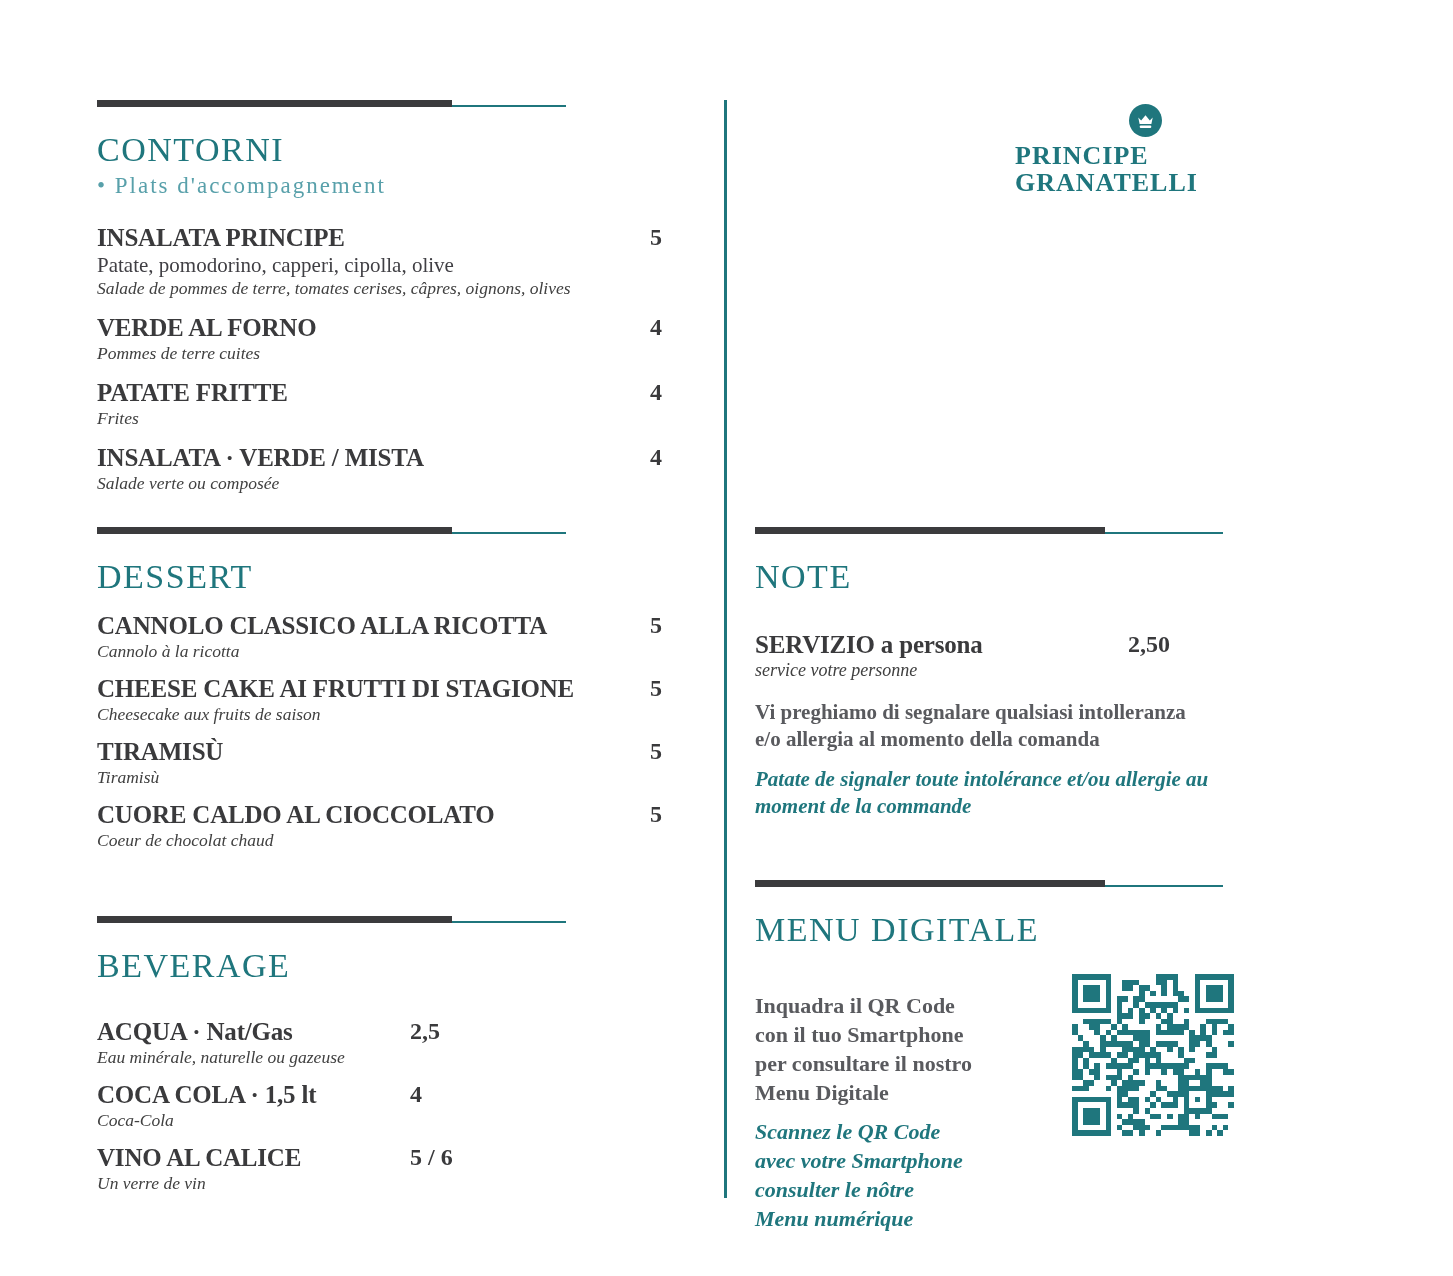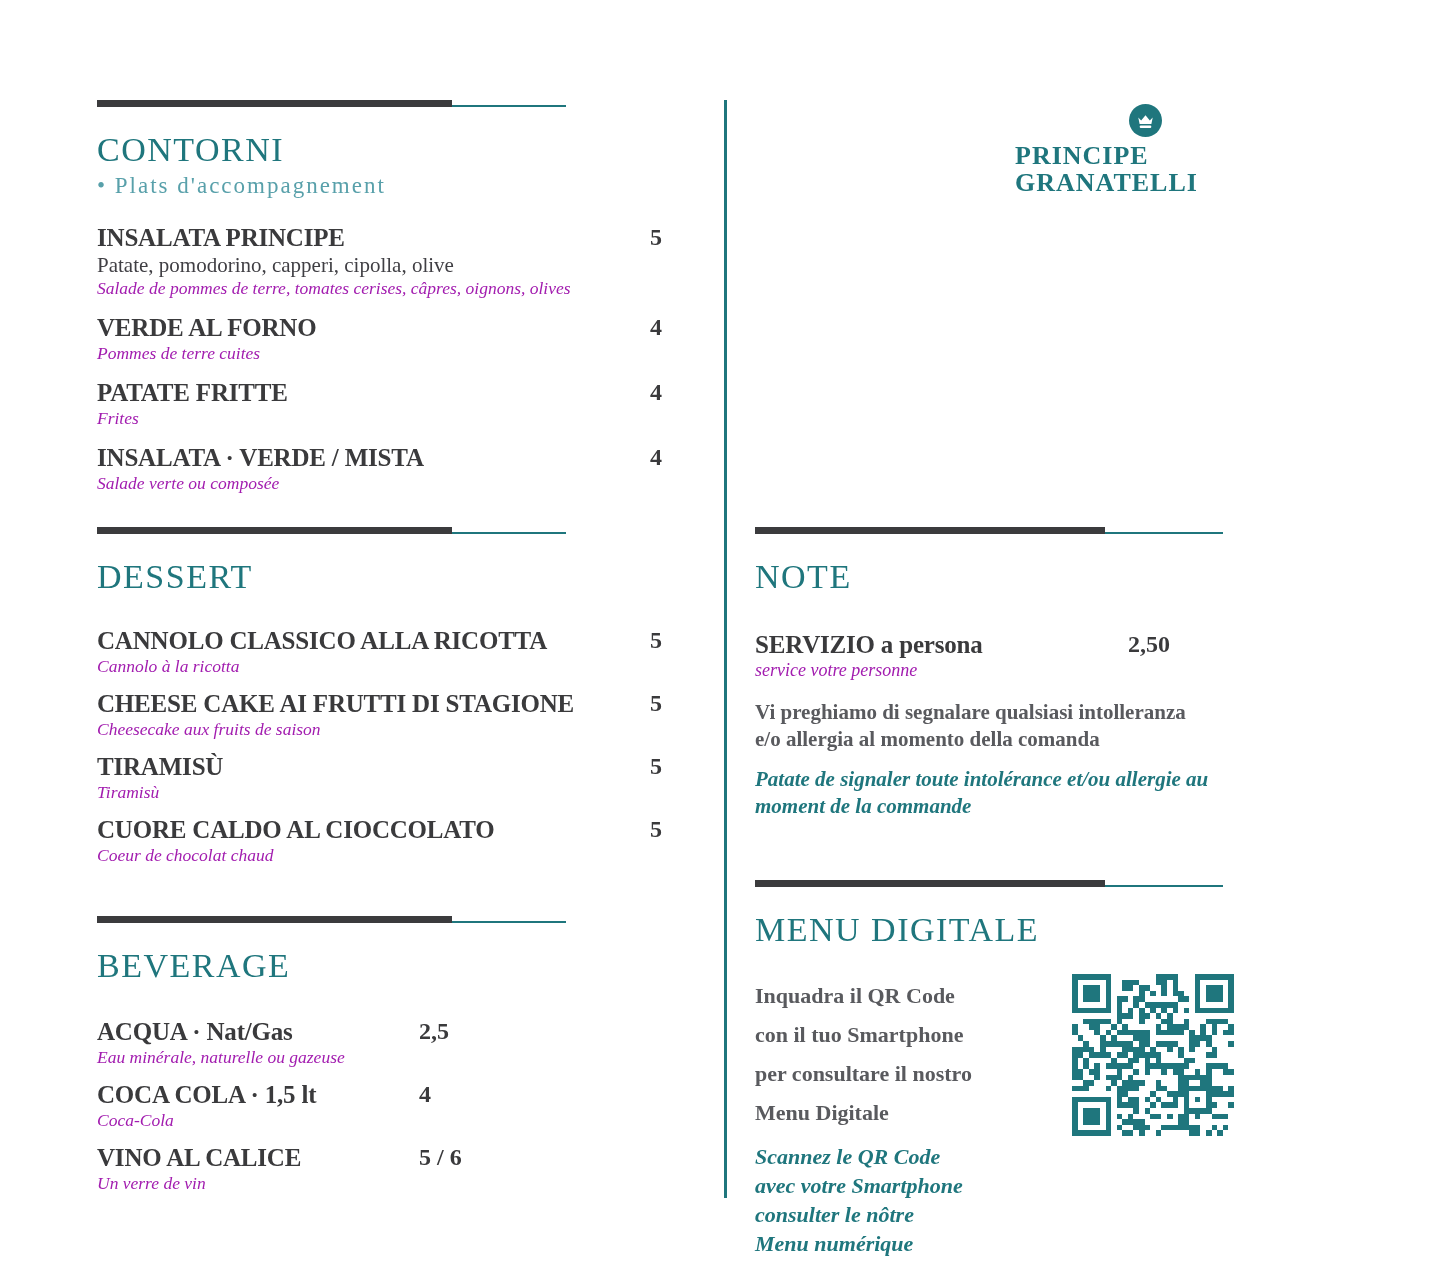--- a/index.html
+++ b/index.html
@@ -23,42 +23,42 @@
   .sec-right .rule .teal{left:350px;width:118px;}
 
   .h{margin:22px 0 0 0;font-size:34px;font-weight:400;letter-spacing:1.5px;color:#1f767d;line-height:42px;}
   .sub{margin-top:0;font-size:23px;letter-spacing:2px;color:#58a0aa;line-height:30px;}
 
   .items{margin-top:22px;}
   .item{margin-bottom:14px;}
   .row{position:relative;}
   .nm{font-size:25px;font-weight:bold;color:#3a3a3c;line-height:30px;letter-spacing:-0.2px;display:inline-block;}
   .pr{position:absolute;left:553px;top:1px;font-size:24px;font-weight:bold;color:#3a3a3c;}
-  .pr.near{left:322px;}
+  .pr.near{left:313px;}
   .ds{font-size:21px;color:#403f44;line-height:25px;}
-  .fr{font-size:17.5px;font-style:italic;color:#a21caf;line-height:21px;}
+  .fr{font-size:17.5px;font-style:italic;color:#404040;line-height:21px;}
 
   .items-dessert .item{margin-bottom:12px;}
   .items-bev{margin-top:30px;}
   .items-bev .item{margin-bottom:12px;}
 
   
   .logo{position:absolute;left:1015px;top:104px;width:260px;text-align:left;color:#1f767d;}
   .logo .word{font-size:26px;font-weight:bold;letter-spacing:1px;line-height:27px;}
   .crown{display:block;margin:0 auto 5px auto;}
 
   
   .service{position:relative;margin-top:32px;}
   .service .nm{font-size:25px;}
   .service .pr{left:373px;}
   .para-gray{margin-top:18px;font-size:21px;font-weight:bold;color:#595a5e;line-height:27px;white-space:pre-line;}
   .para-teal{margin-top:13px;font-size:21px;font-weight:bold;font-style:italic;color:#1f767d;line-height:27px;white-space:pre-line;}
 
   
-  .md-gray{margin-top:25px;font-size:22px;font-weight:bold;color:#595a5e;line-height:39px;white-space:pre-line;}
+  .md-gray{margin-top:40px;font-size:22px;font-weight:bold;color:#595a5e;line-height:29px;white-space:pre-line;}
   .md-teal{margin-top:10px;font-size:22px;font-weight:bold;font-style:italic;color:#1f767d;line-height:29px;white-space:pre-line;}
   .qrbox{position:absolute;left:317px;top:94px;width:162px;height:162px;}
 </style>
 </head>
 <body>
 
 <div class="page">
 
   <div class="vline"></div>
 
@@ -101,21 +101,21 @@
       </div>
     </div>
   </section>
 
   <section class="sec sec-left" style="left:97px;top:527px;">
     <div class="rule">
         <div class="dark"></div>
         <div class="teal"></div>
       </div>
     <div class="h">DESSERT</div>
-    <div class="items items-dessert" style="margin-top:28px;">
+    <div class="items items-dessert" style="margin-top:13px;">
       <div class="item">
         <div class="row">
           <span class="nm">CANNOLO CLASSICO ALLA RICOTTA</span>
           <span class="pr">5</span>
         </div>
         <div class="fr">Cannolo à la ricotta</div>
       </div>
       <div class="item">
         <div class="row">
           <span class="nm">CHEESE CAKE AI FRUTTI DI STAGIONE</span>

